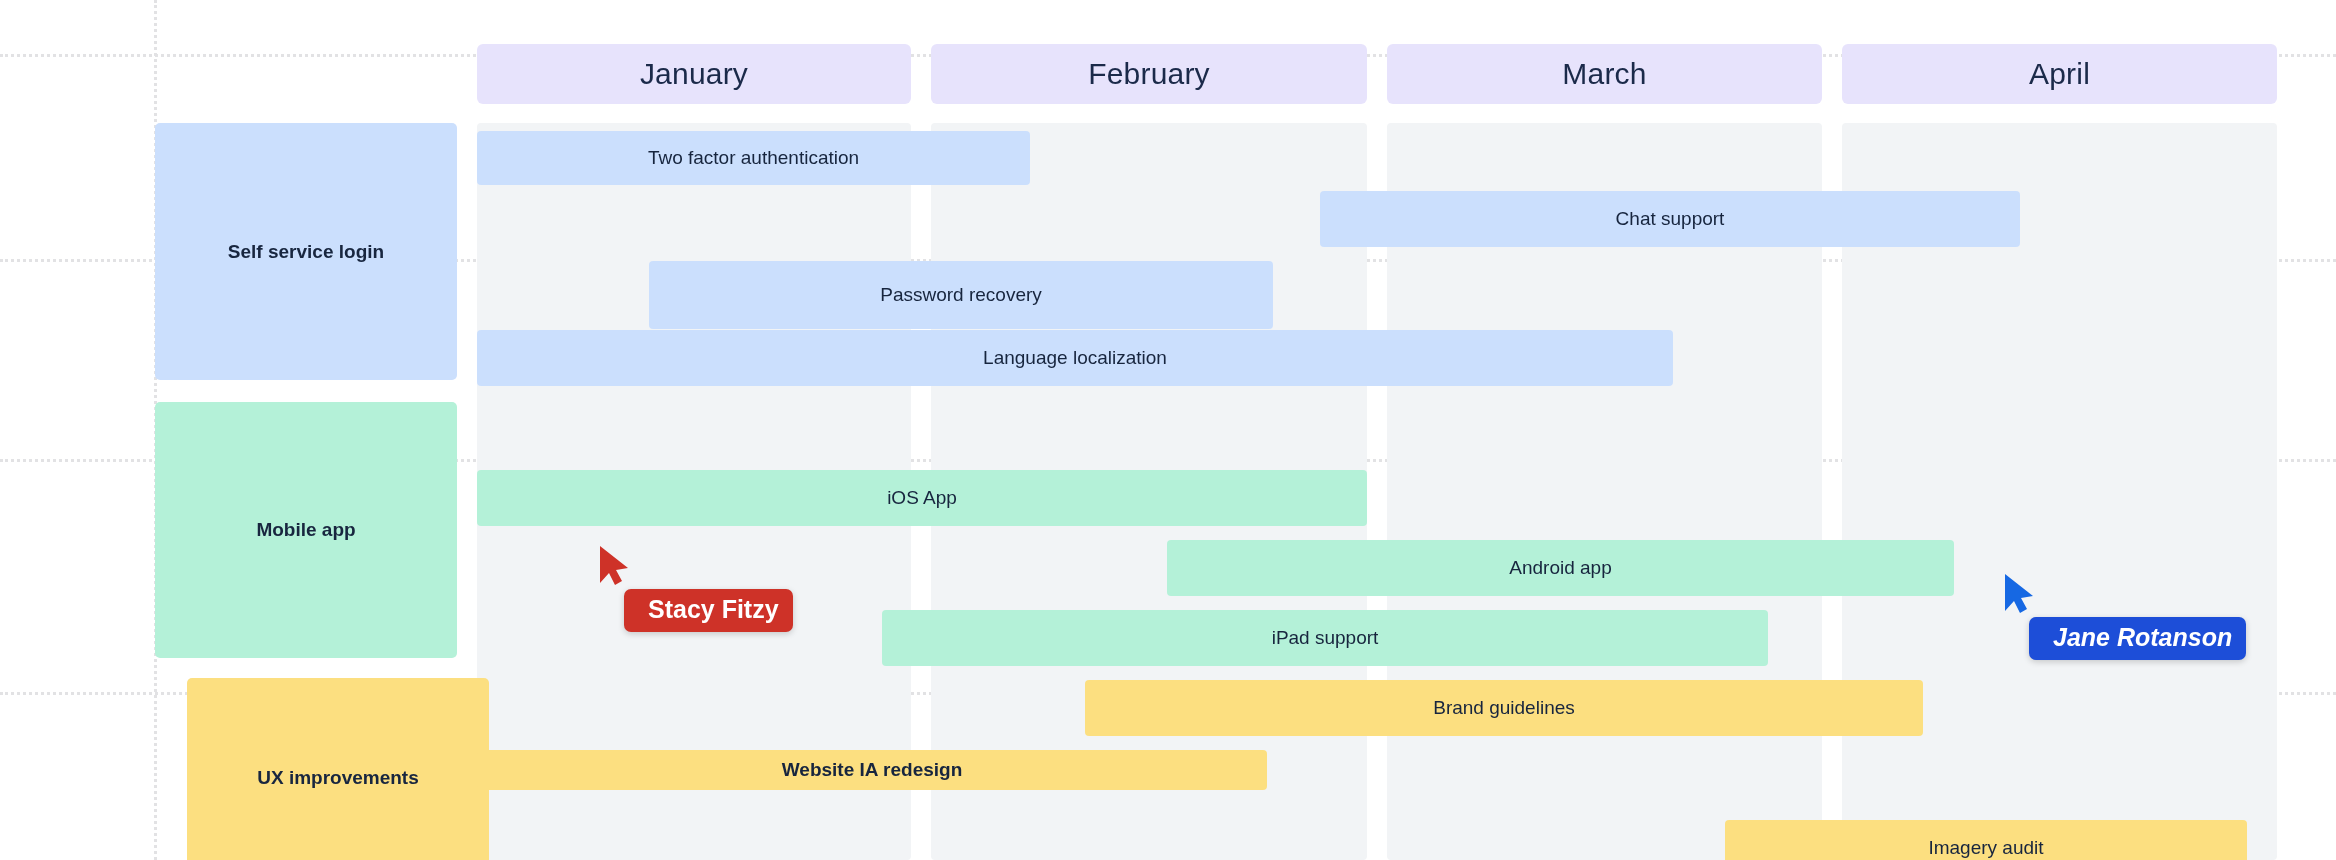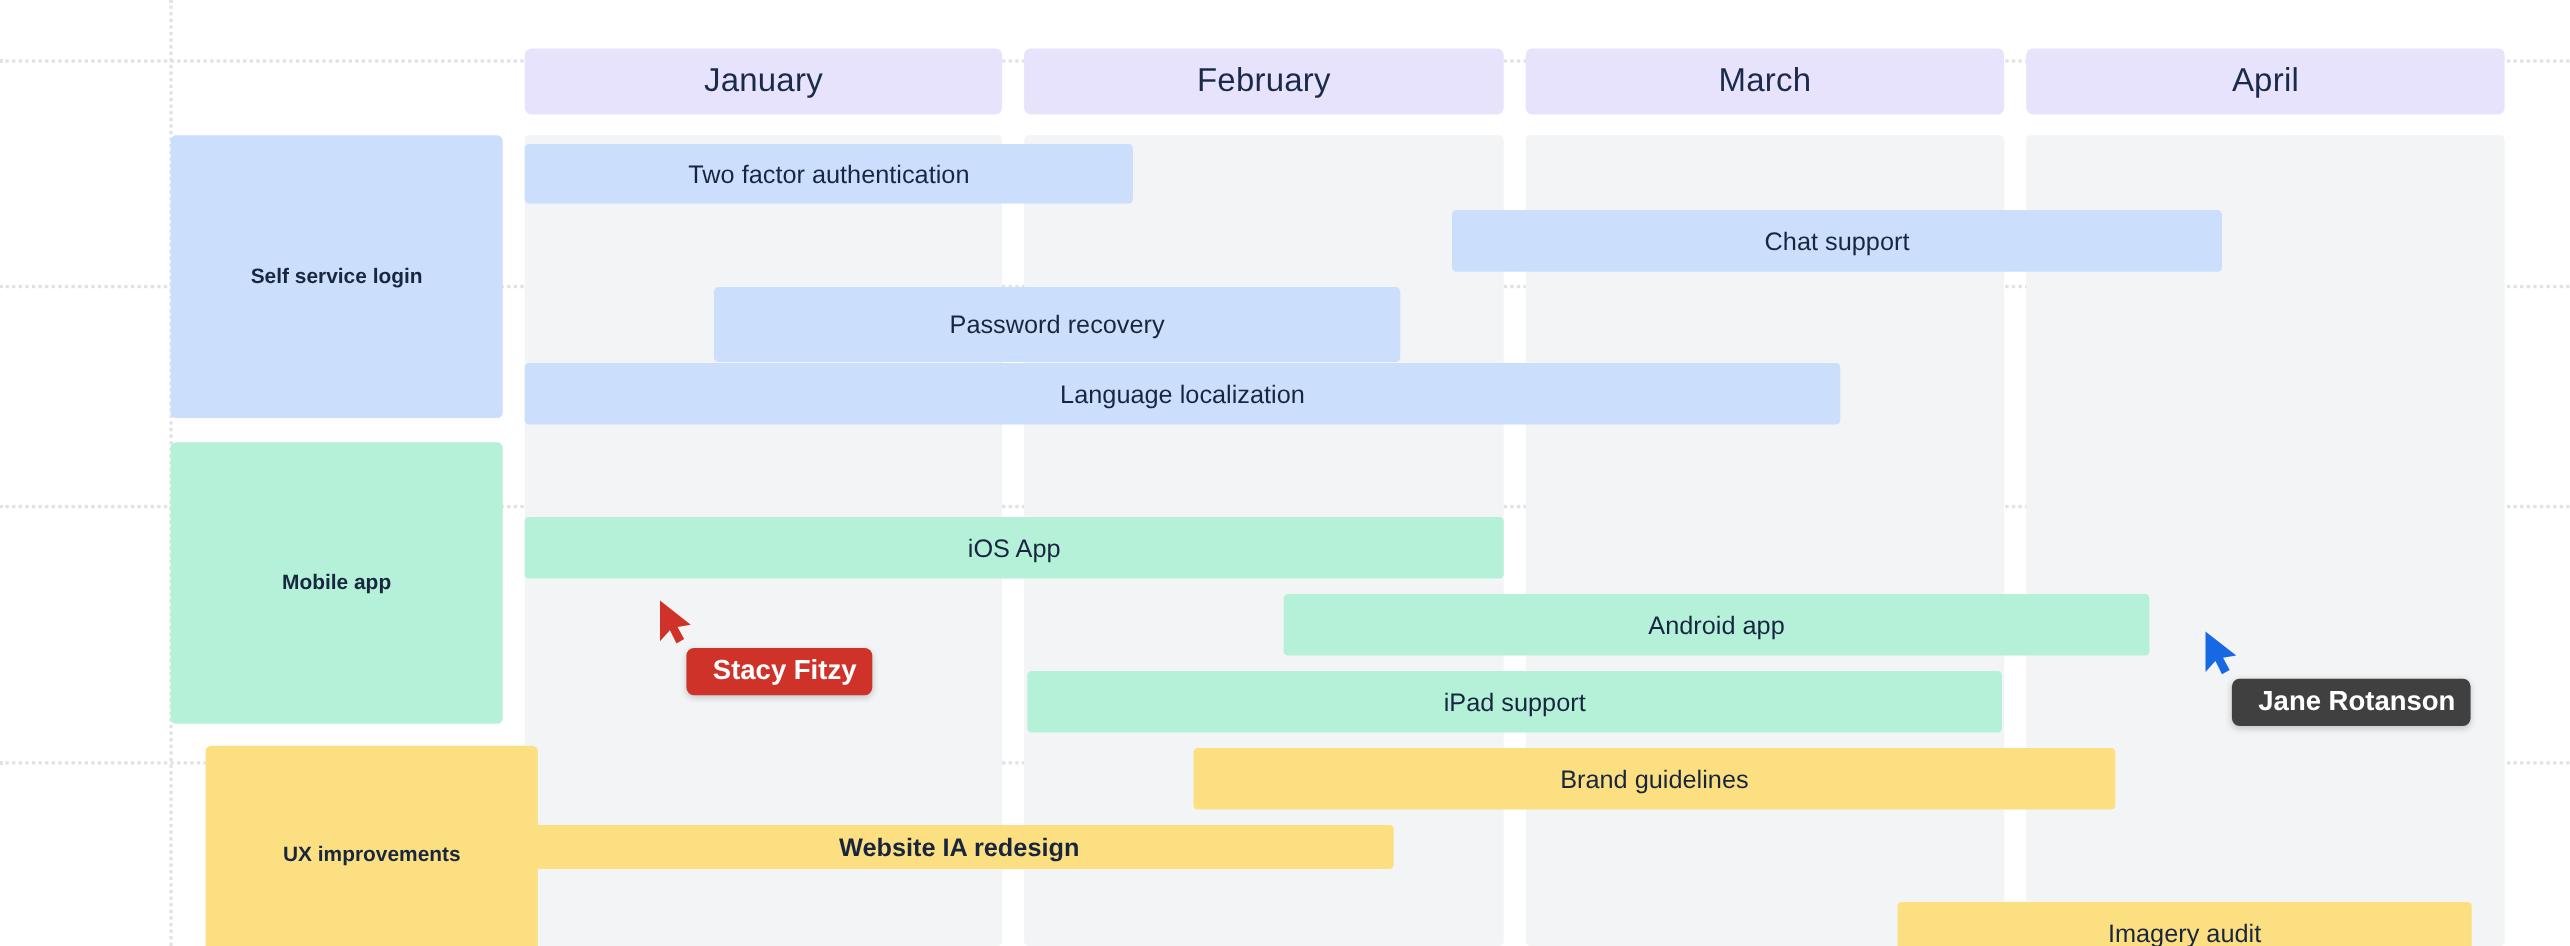--- a/index.html
+++ b/index.html
@@ -55,21 +55,21 @@
     line-height: 1.24;
     padding: 0 12px;
   }
 
   
   .task-bar {
     position: absolute;
     border-radius: 4px;
     display: flex; align-items: center; justify-content: center;
     color: #17253E;
-    font-size: 23px;
+    font-size: 19px;
     font-weight: 400;
     text-align: center;
     padding: 16px 14px;
     overflow: hidden;
     white-space: nowrap;
   }
 
   
   .cursor { position: absolute; }
   .cursor .arrow { position: absolute; left: 0; top: 0; }
@@ -118,34 +118,34 @@
       <div class="group-label" style="top: 678px; height: 200px; background: rgb(252, 223, 128); margin-left: 32px;">UX improvements</div>
     </div>
 
   <div id="tasks">
       <div class="task-bar" style="left: 477px; width: 553px; top: 131px; height: 54px; background: rgb(203, 223, 253);">Two factor authentication</div>
       <div class="task-bar" style="left: 1320px; width: 700px; top: 191px; height: 56px; background: rgb(203, 223, 253);">Chat support</div>
       <div class="task-bar" style="left: 649px; width: 624px; top: 261px; height: 68px; background: rgb(203, 223, 253);">Password recovery</div>
       <div class="task-bar" style="left: 477px; width: 1196px; top: 330px; height: 56px; background: rgb(203, 223, 253);">Language localization</div>
       <div class="task-bar" style="left: 477px; width: 890px; top: 470px; height: 56px; background: rgb(180, 241, 216);">iOS App</div>
       <div class="task-bar" style="left: 1167px; width: 787px; top: 540px; height: 56px; background: rgb(180, 241, 216);">Android app</div>
-      <div class="task-bar" style="left: 934px; width: 886px; top: 610px; height: 56px; background: rgb(180, 241, 216);">iPad support</div>
+      <div class="task-bar" style="left: 882px; width: 886px; top: 610px; height: 56px; background: rgb(180, 241, 216);">iPad support</div>
       <div class="task-bar" style="left: 1085px; width: 838px; top: 680px; height: 56px; background: rgb(252, 223, 128);">Brand guidelines</div>
       <div class="task-bar" style="left: 477px; width: 790px; top: 750px; height: 40px; background: rgb(252, 223, 128); font-weight: bold;">Website IA redesign</div>
       <div class="task-bar" style="left: 1725px; width: 522px; top: 820px; height: 56px; background: rgb(252, 223, 128);">Imagery audit</div>
     </div>
 
   <div id="cursors">
       <div class="cursor" style="left: 598px; top: 545px;">
         <svg width="34" height="42" viewBox="0 0 34 42" class="arrow">
           <path d="M2 1 L2 38 L11 28 L17 40 L24 36 L18 25 L30 23 Z" fill="#CE3228"></path>
         </svg>
         <div class="tag" style="left: 26px; top: 44px; background: rgb(206, 50, 40);">Stacy Fitzy</div>
       </div>
       <div class="cursor" style="left: 2003px; top: 573px;">
         <svg width="34" height="42" viewBox="0 0 34 42" class="arrow">
           <path d="M2 1 L2 38 L11 28 L17 40 L24 36 L18 25 L30 23 Z" fill="#1668E3"></path>
         </svg>
-        <div class="tag" style="left: 26px; top: 44px; background: #404040;">Jane Rotanson</div>
+        <div class="tag" style="left: 26px; top: 44px; background: #1d4ed8; font-style: italic;">Jane Rotanson</div>
       </div>
     </div>
 
 </div>
 
 </body></html>

